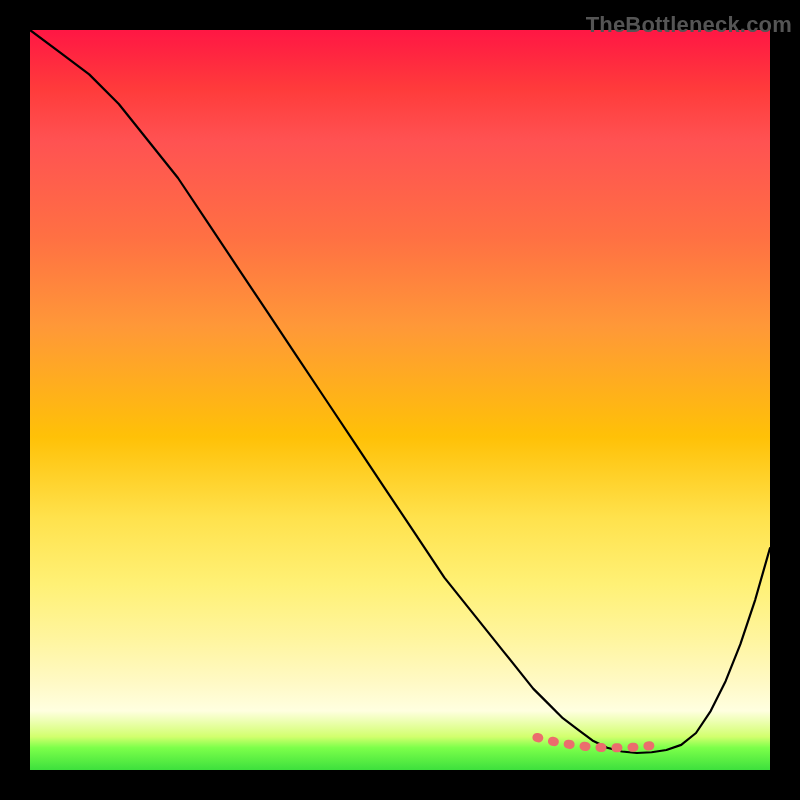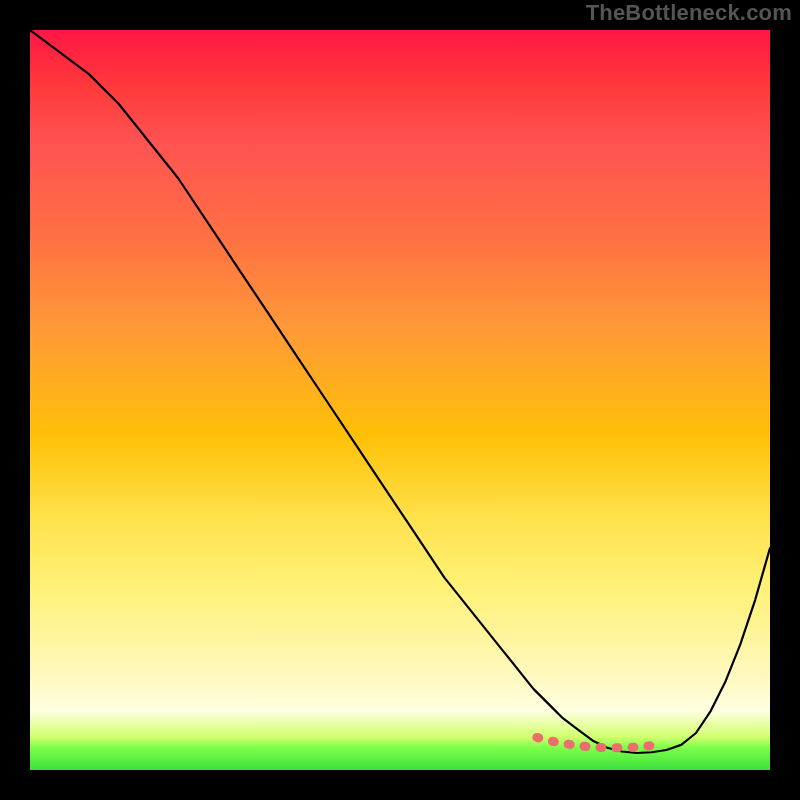--- a/index.html
+++ b/index.html
@@ -12,21 +12,21 @@
     font-family: Arial, Helvetica, sans-serif;
   }
   .frame {
     position: relative;
     width: 800px;
     height: 800px;
     background: #000;
   }
   .watermark {
     position: absolute;
-    top: 0;
+    top: 12px;
     right: 8px;
     color: #555;
     font-size: 22px;
     font-weight: bold;
     letter-spacing: 0.2px;
     z-index: 3;
   }
   
   .plot {
     position: absolute;

